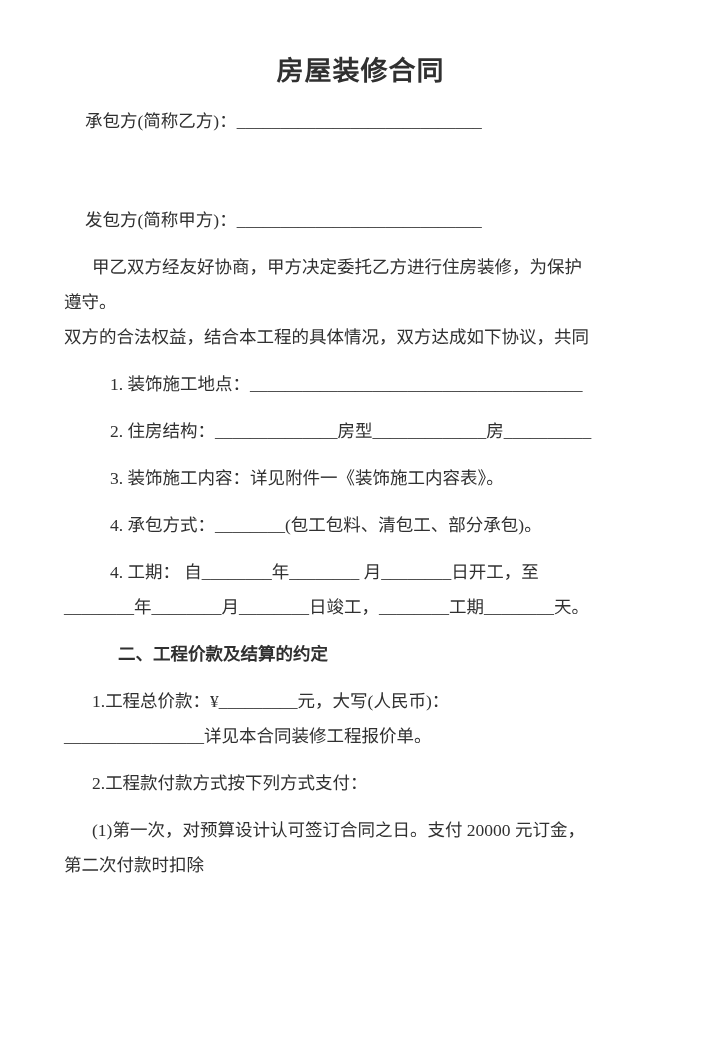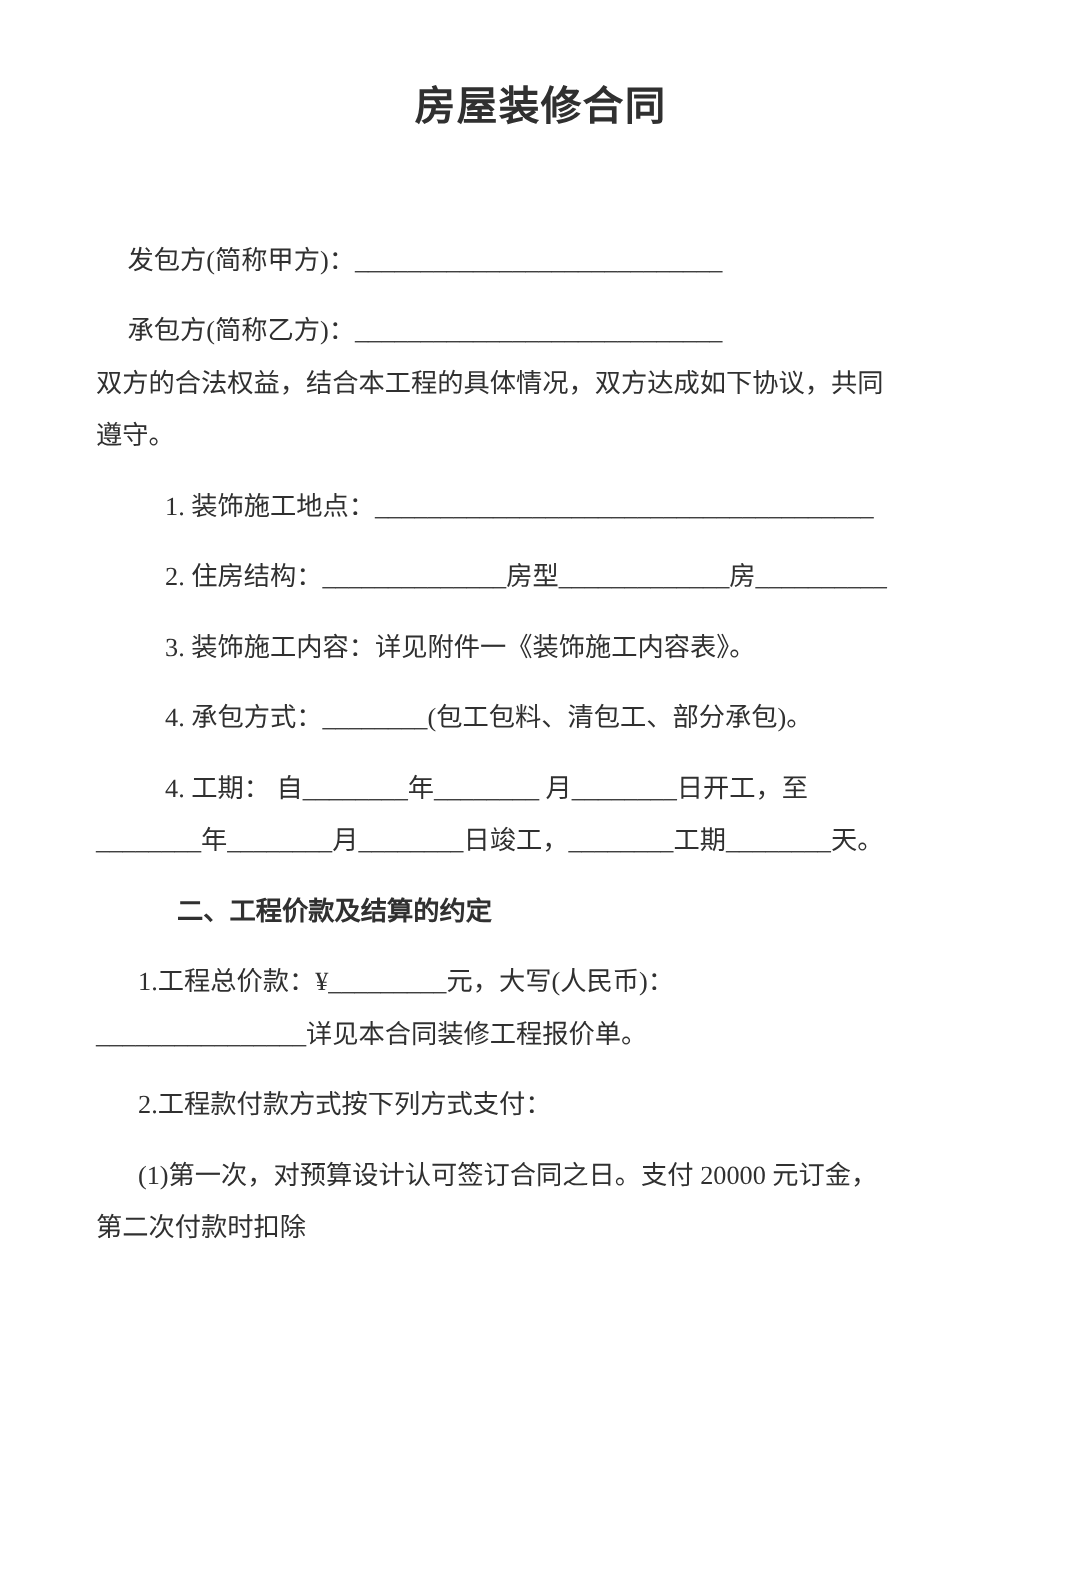--- a/index.html
+++ b/index.html
@@ -46,26 +46,27 @@
   .ind-head  { padding-left: 54px; }
   .ind-item  { padding-left: 46px; }
 </style>
 </head>
 <body>
 
 <main class="page">
 
   <h1 class="title">房屋装修合同</h1>
 
+  <p class="ln para ind-party">承包方(简称乙方)：____________________________</p>
+
   <p class="ln gap-lg ind-party">发包方(简称甲方)：____________________________</p>
 
-  <p class="ln para ind-party">承包方(简称乙方)：____________________________</p>
-
+  <p class="ln para ind-std">甲乙双方经友好协商，甲方决定委托乙方进行住房装修，为保护</p>
+  <p class="ln">遵守。</p>
   <p class="ln">双方的合法权益，结合本工程的具体情况，双方达成如下协议，共同</p>
-  <p class="ln">遵守。</p>
 
 
   <p class="ln para ind-item">1. 装饰施工地点：______________________________________</p>
 
   <p class="ln para ind-item">2. 住房结构：______________房型_____________房__________</p>
 
   <p class="ln para ind-item">3. 装饰施工内容：详见附件一《装饰施工内容表》。</p>
 
   <p class="ln para ind-item">4. 承包方式：________(包工包料、清包工、部分承包)。</p>
 

